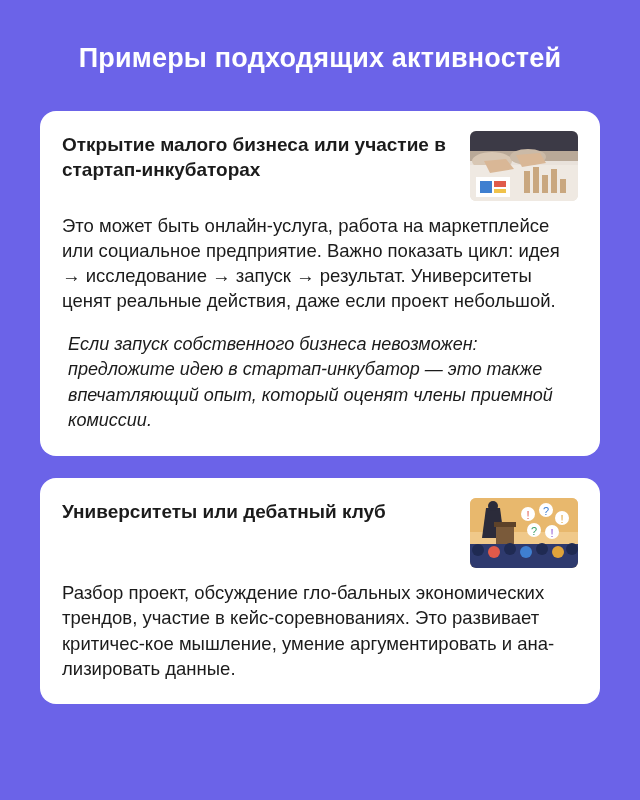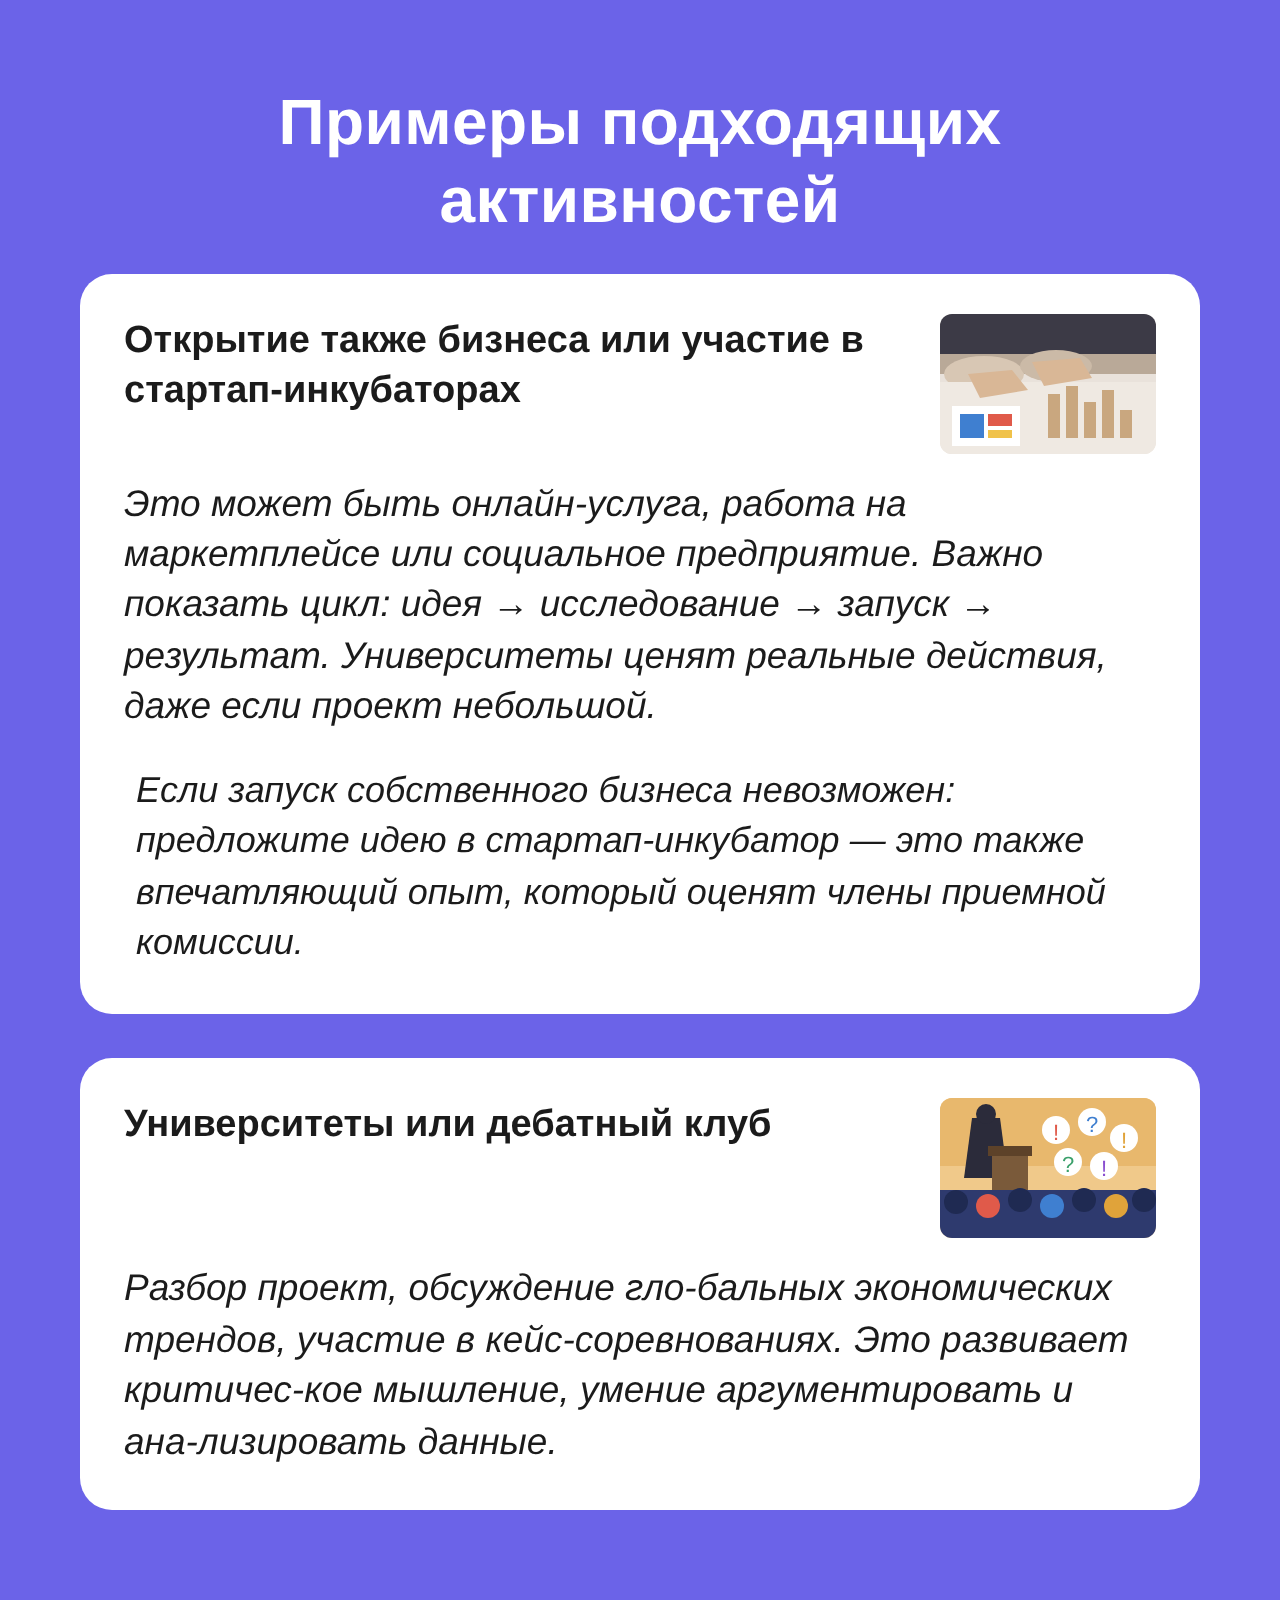--- a/index.html
+++ b/index.html
@@ -14,26 +14,26 @@
     overflow: hidden;
   }
   .page {
     width: 640px;
     height: 800px;
     padding: 30px 40px 0 40px;
     position: relative;
   }
   .title {
     color: #ffffff;
-    font-size: 32px;
+    font-size: 27px;
     line-height: 1.22;
     font-weight: bold;
     text-align: center;
     letter-spacing: 0.2px;
-    margin: 12px 0 17px 0;
+    margin: 12px 0 36px 0;
   }
   .card {
     background: #ffffff;
     border-radius: 16px;
     padding: 20px 22px 22px 22px;
     margin-bottom: 22px;
   }
   .card-head {
     display: flex;
     align-items: flex-start;
@@ -53,40 +53,40 @@
     flex: 0 0 108px;
     overflow: hidden;
     position: relative;
   }
   .thumb svg { display: block; width: 100%; height: 100%; }
   .body-text {
     font-size: 18.5px;
     line-height: 1.36;
     margin-top: 12px;
   }
-  .body-text p { margin-bottom: 0; font-style: italic; }
+  .body-text p { margin-bottom: 0; }
   .note {
     font-style: italic;
     font-size: 18px;
     line-height: 1.42;
     margin-top: 18px;
     padding-left: 6px;
   }
   .card2 .body-text { font-size: 18.5px; line-height: 1.38; }
 </style>
 </head>
 <body>
 
 <div class="page">
 
   <h1 class="title">Примеры подходящих активностей</h1>
 
   <div class="card card1">
     <div class="card-head">
-      <div class="card-heading">Открытие также бизнеса или участие в стартап-инкубаторах</div>
+      <div class="card-heading">Открытие малого бизнеса или участие в стартап-инкубаторах</div>
       <div class="thumb">
         <svg viewBox="0 0 108 70" preserveAspectRatio="none" aria-hidden="true">
           <rect x="0" y="0" width="108" height="70" fill="#e9e2db"></rect>
           <rect x="0" y="0" width="108" height="26" fill="#3c3a46"></rect>
           <rect x="0" y="20" width="108" height="10" fill="#b9a998"></rect>
           <ellipse cx="22" cy="30" rx="20" ry="9" fill="#d8c7b4"></ellipse>
           <ellipse cx="58" cy="26" rx="18" ry="8" fill="#cbbaa7"></ellipse>
           <rect x="0" y="34" width="108" height="36" fill="#efe9e2"></rect>
           <rect x="54" y="40" width="6" height="22" fill="#c9a77f"></rect>
           <rect x="63" y="36" width="6" height="26" fill="#c9a77f"></rect>

